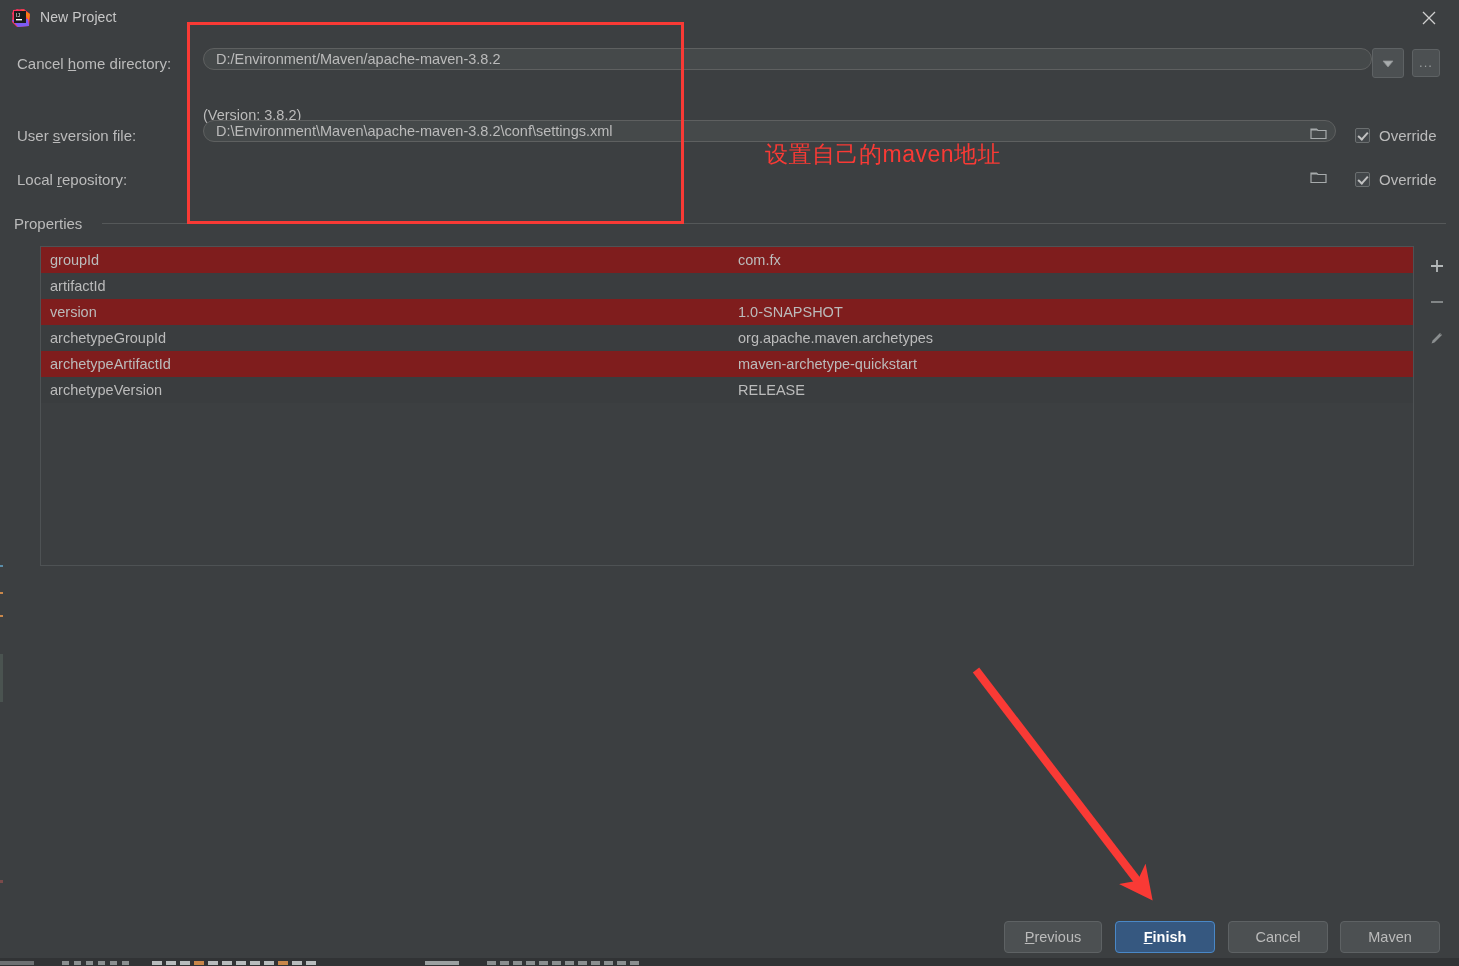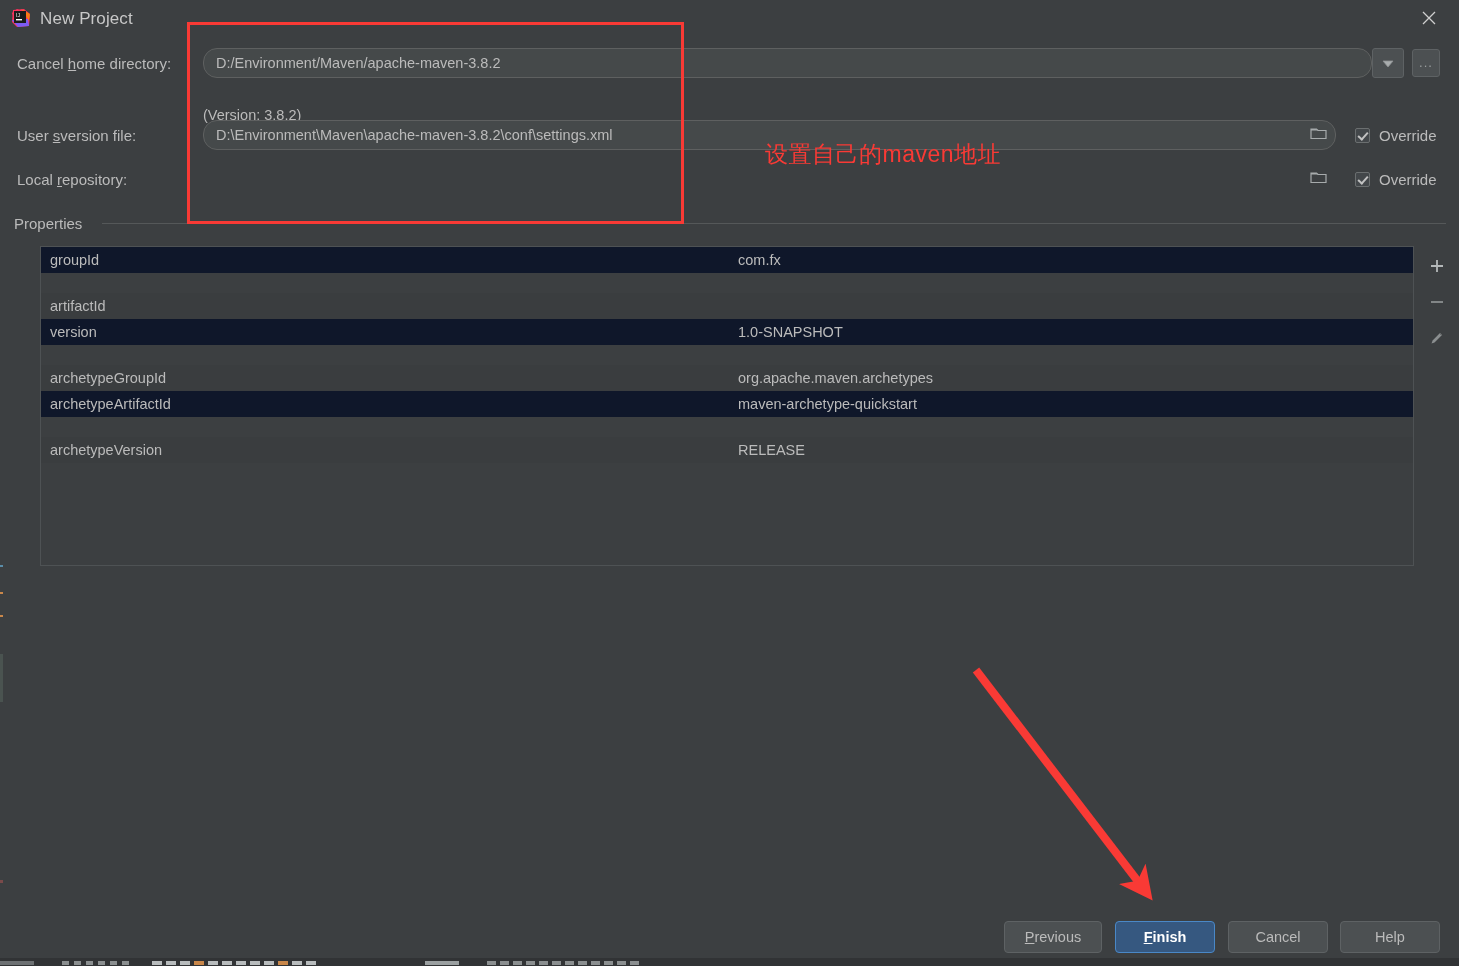--- a/index.html
+++ b/index.html
@@ -30,21 +30,21 @@
     align-items: center;
   }
   .app-icon {
     position: absolute;
     left: 11px; top: 8px;
     width: 20px; height: 20px;
   }
   .title-text {
     position: absolute;
     left: 40px; top: 9px;
-    font-size: 17px;
+    font-size: 14px;
     color: #c8c8c8;
     letter-spacing: 0.1px;
     text-align: right;
   }
   .close-btn {
     position: absolute;
     right: 8px; top: 3px;
     width: 44px; height: 30px;
     display: flex; align-items: center; justify-content: center;
     cursor: pointer;
@@ -56,21 +56,21 @@
     position: absolute;
     font-size: 15px;
     color: #bbbbbb;
     white-space: nowrap;
   }
   .form-label u { text-decoration: underline; }
 
   
   .field {
     position: absolute;
-    height: 30px;
+    height: 22px;
     background: #45494a;
     border: 1px solid #5e6060;
     border-radius: 14px;
     display: flex;
     align-items: center;
     padding-left: 12px;
     font-size: 14.5px;
     color: #bbbbbb;
     white-space: nowrap;
     overflow: hidden;
@@ -163,22 +163,22 @@
     border: 1px solid #4e5254;
     overflow: hidden;
   }
   .trow {
     display: flex;
     height: 26px;
     align-items: center;
     font-size: 14.5px;
     color: #bbbbbb;
   }
-  .trow.odd  { background: #0f172a; }
-  .trow.even { background: #3a3d3f; margin-top: 20px; }
+  .trow.odd  { background: #7f1d1d; }
+  .trow.even { background: #3a3d3f; }
   .tcell-key {
     width: 688px;
     padding-left: 9px;
     white-space: nowrap;
     overflow: hidden;
   }
   .tcell-val {
     flex: 1;
     padding-left: 9px;
     white-space: nowrap;
@@ -400,21 +400,21 @@
     </div>
 
   <div class="btn primary" style="left:1115px; top:921px; width:100px;">
       <span></span>
       <u>F</u>
       <span>inish</span>
     </div>
 
   <div class="btn" style="left:1228px; top:921px; width:100px;">Cancel</div>
 
-  <div class="btn" style="left:1340px; top:921px; width:100px;">Help</div>
+  <div class="btn" style="left:1340px; top:921px; width:100px;">Maven</div>
 
   <div class="anno-box" style="left:187px; top:22px; width:497px; height:202px;"></div>
 
   <span class="anno-text" style="left:765px; top:139px;">设置自己的maven地址</span>
 
   <svg class="anno-arrow">
     <defs>
       <marker id="arrowhead" markerWidth="4.2" markerHeight="4.2" refX="1.6" refY="2.1" orient="auto">
         <path d="M0,0 L4.2,2.1 L0,4.2 L1.1,2.1 Z" fill="#f93a35"></path>
       </marker>

